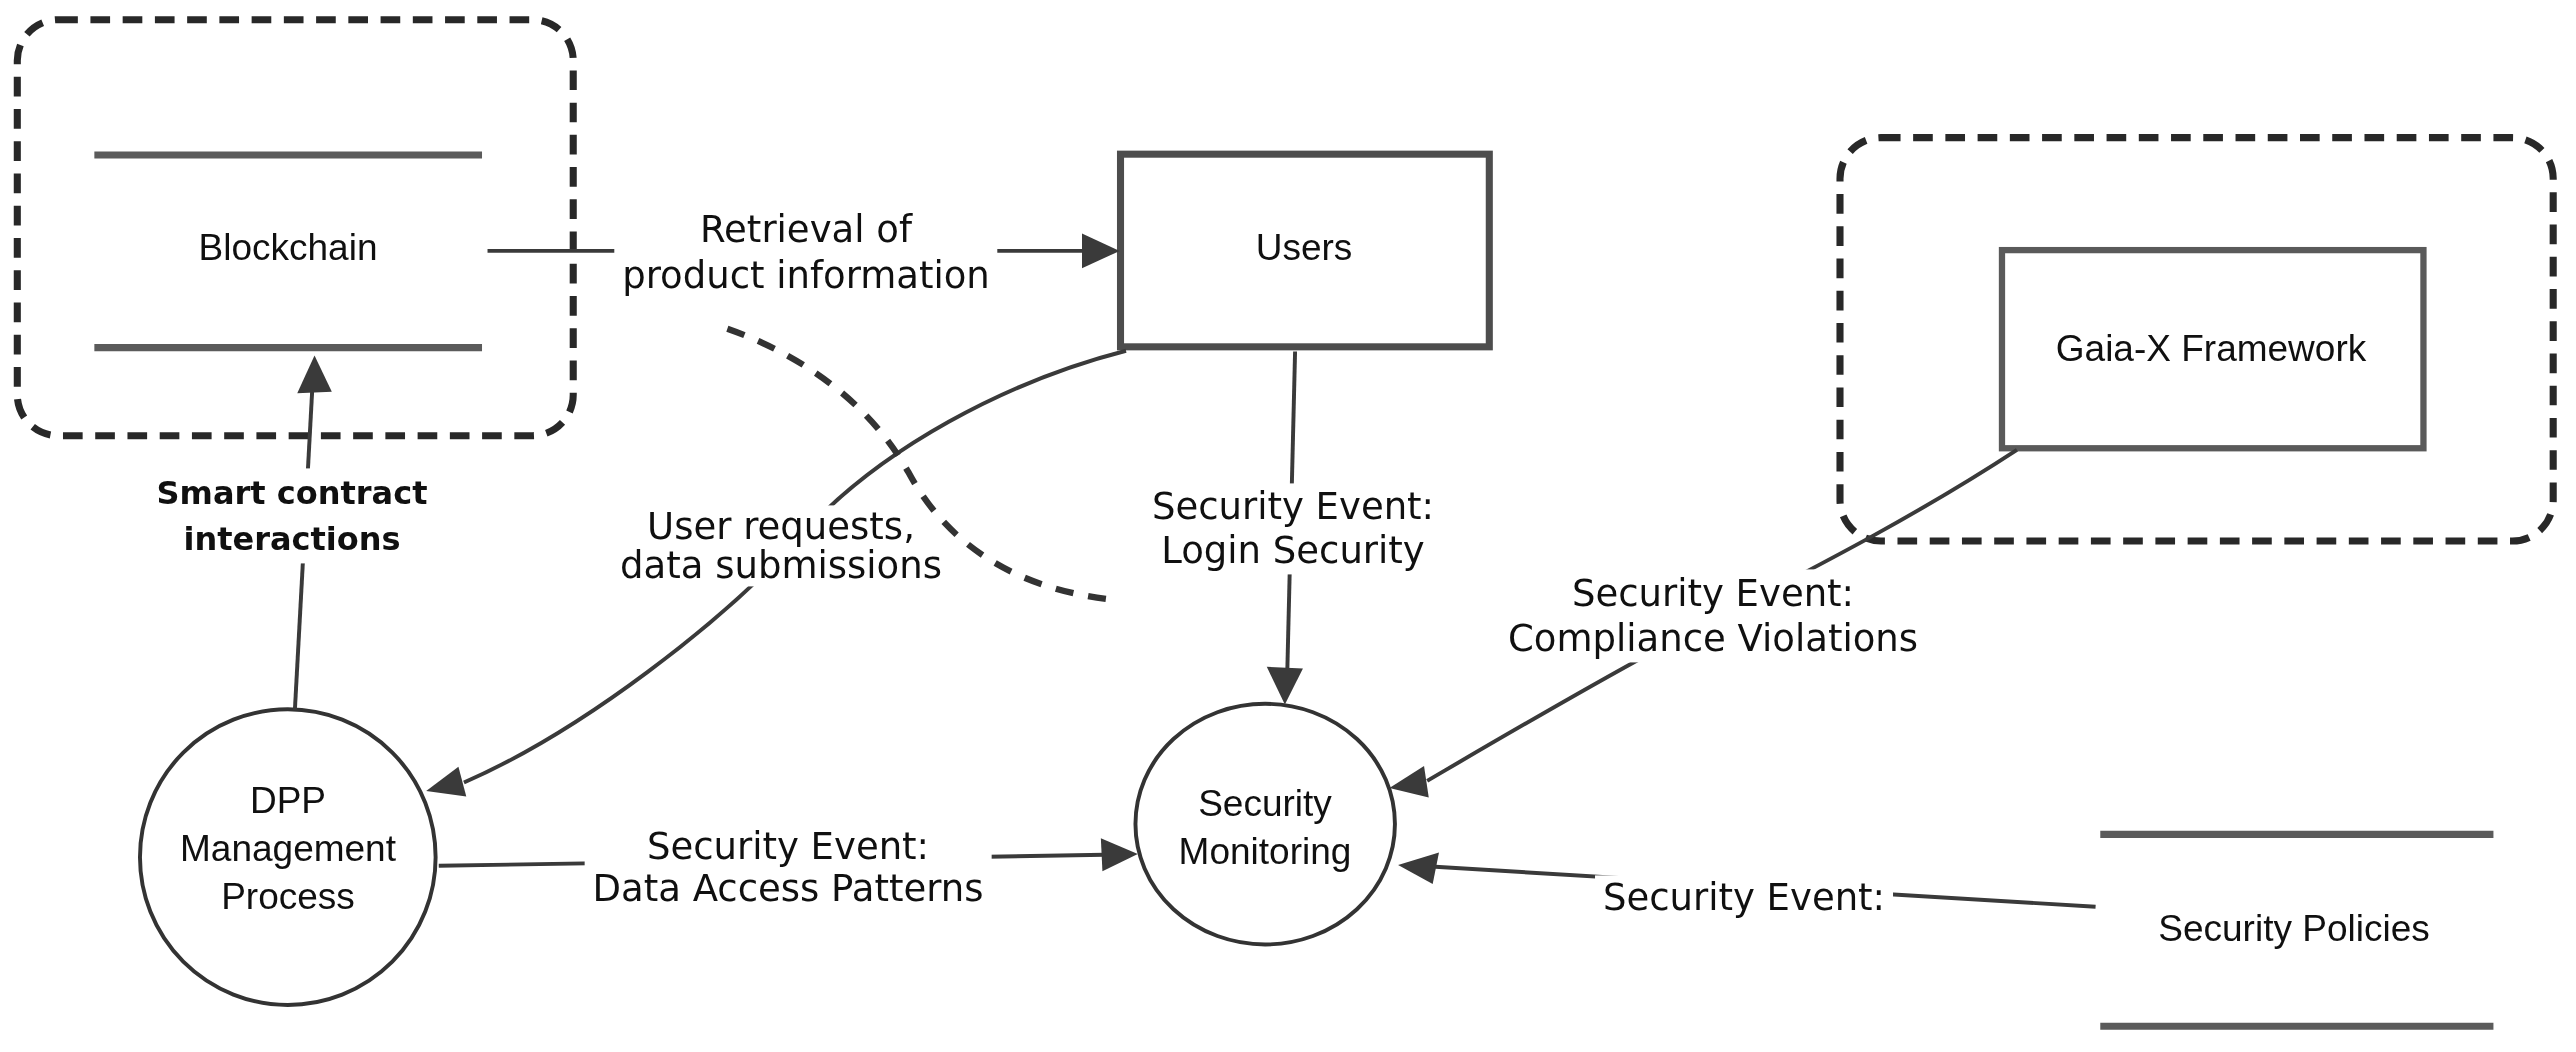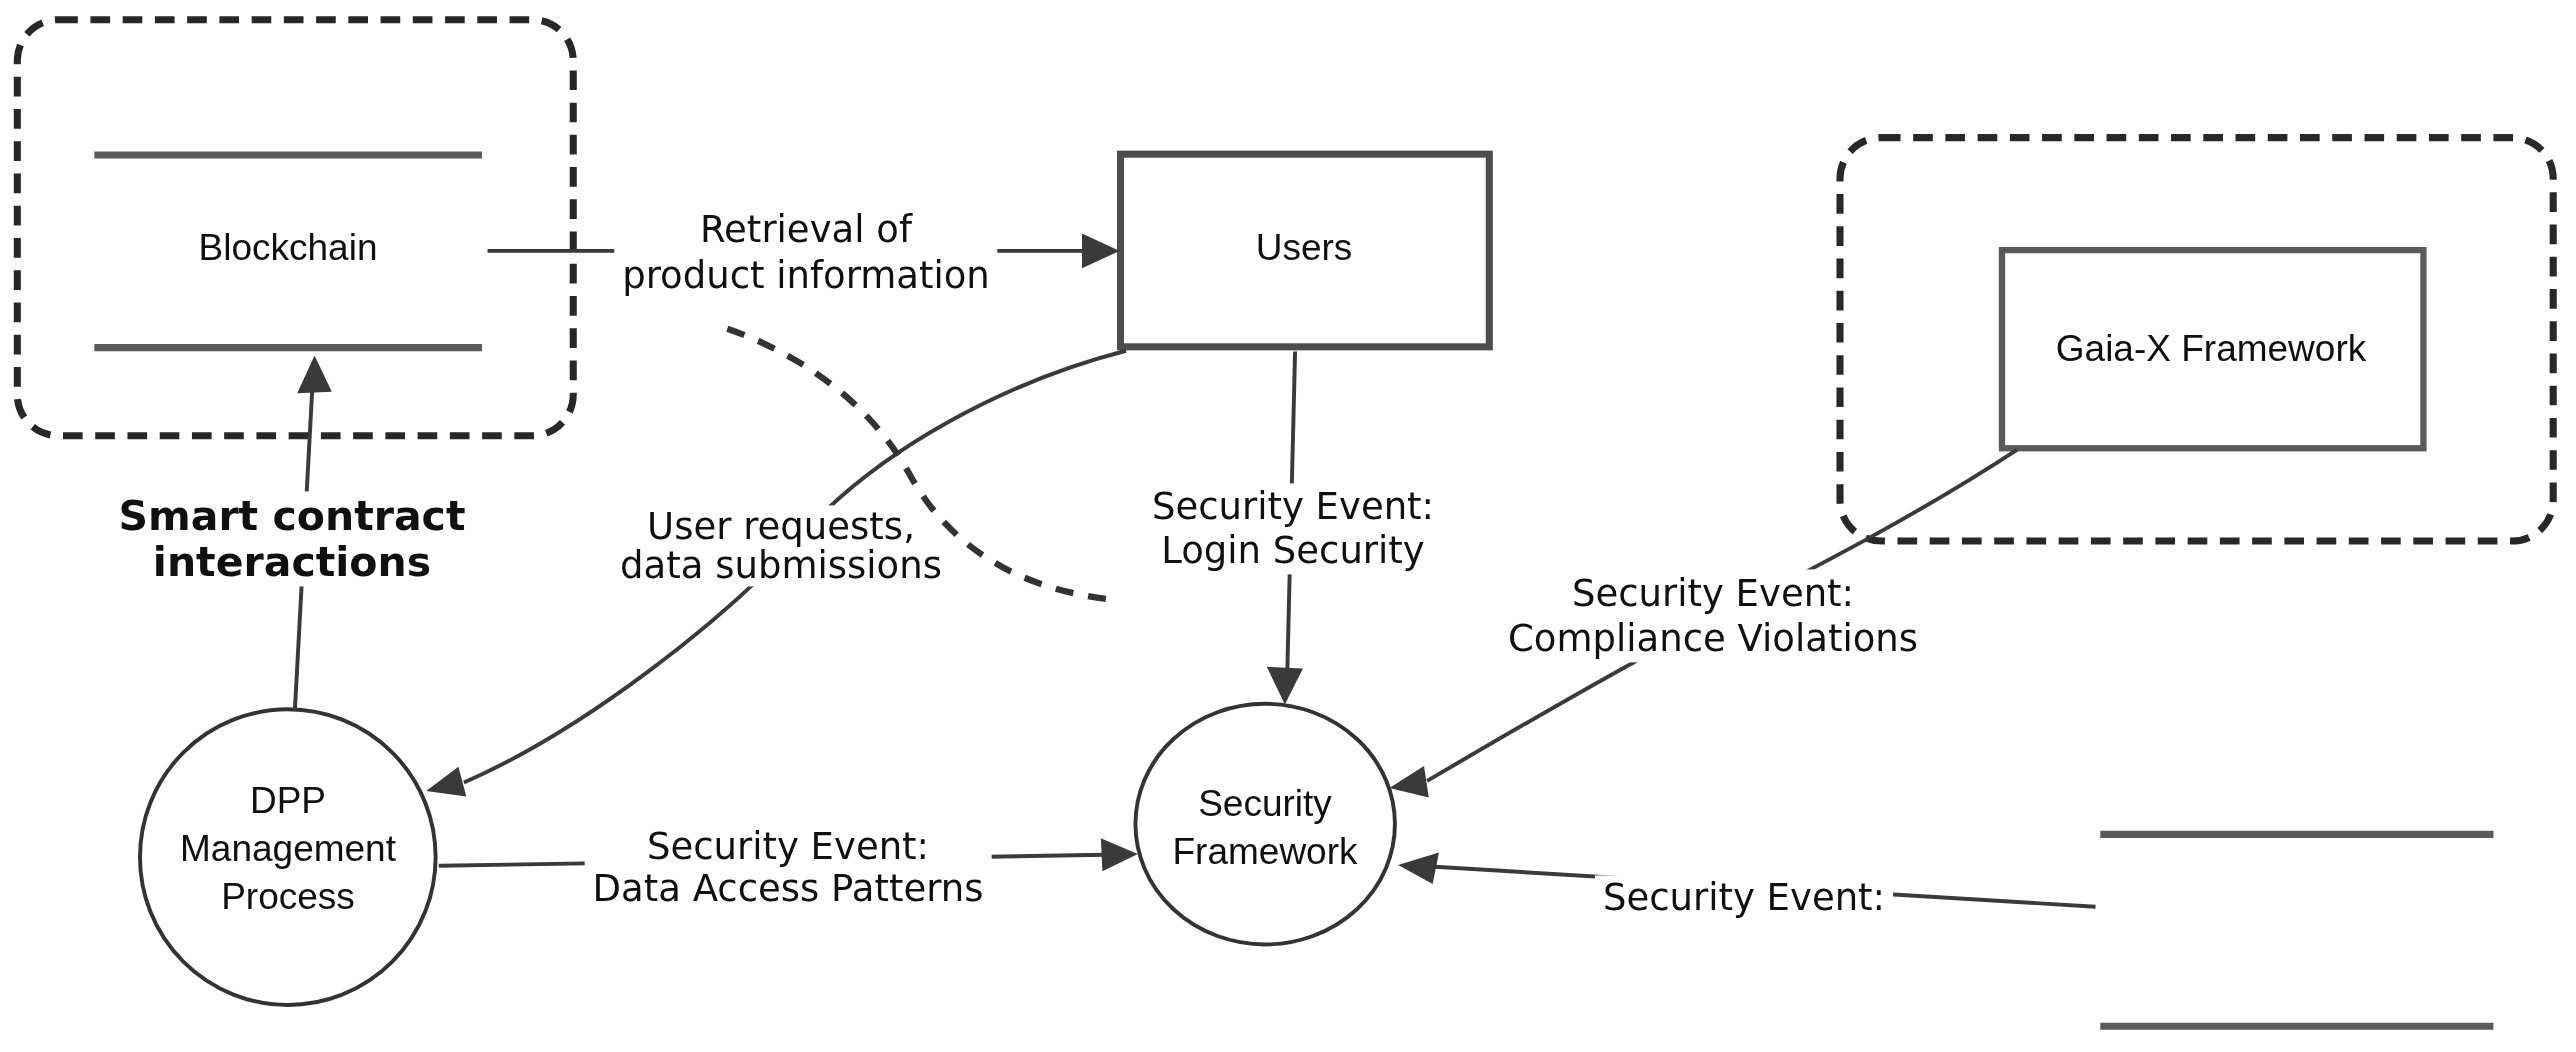--- a/index.html
+++ b/index.html
@@ -66,38 +66,39 @@
     <path class="flow" d="M558,1101 L1405,1087"></path>
     <polygon class="head" points="1447,1086 1400,1066 1402,1108"></polygon>
 
     <path class="flow" d="M2665,1153 L1820,1102"></path>
     <polygon class="head" points="1778,1100 1830,1084 1822,1124"></polygon>
   </svg>
 
   <div class="lbl node-font" style="left:288px;top:248px">Blockchain</div>
   <div class="lbl node-font" style="left:1304px;top:248px">Users</div>
   <div class="lbl node-font" style="left:2211px;top:349px">Gaia-X Framework</div>
+  <div class="lbl node-font" style="left:2294px;top:929px">Security Policies</div>
 
   <div class="lbl node-font" style="left:288px;top:849px">
     <div>DPP</div>
     <div>Management</div>
     <div>Process</div>
   </div>
 
   <div class="lbl node-font" style="left:1265px;top:828px">
     <div>Security</div>
-    <div>Framework</div>
+    <div>Monitoring</div>
   </div>
 
   <div class="lbl flow-font bg" style="left:806px;top:253px;line-height:46px">
     <div>Retrieval of</div>
     <div>product information</div>
   </div>
 
-  <div class="lbl flow-font bg bold" style="left:292px;top:539px;line-height:46px;font-size:41px">
+  <div class="lbl flow-font bg bold" style="left:292px;top:516px;line-height:46px;font-size:32px">
     <div>Smart contract</div>
     <div>interactions</div>
   </div>
 
   <div class="lbl flow-font bg" style="left:781px;top:546px;line-height:39px">
     <div>User requests,</div>
     <div>data submissions</div>
   </div>
 
   <div class="lbl flow-font bg" style="left:1293px;top:529px">

